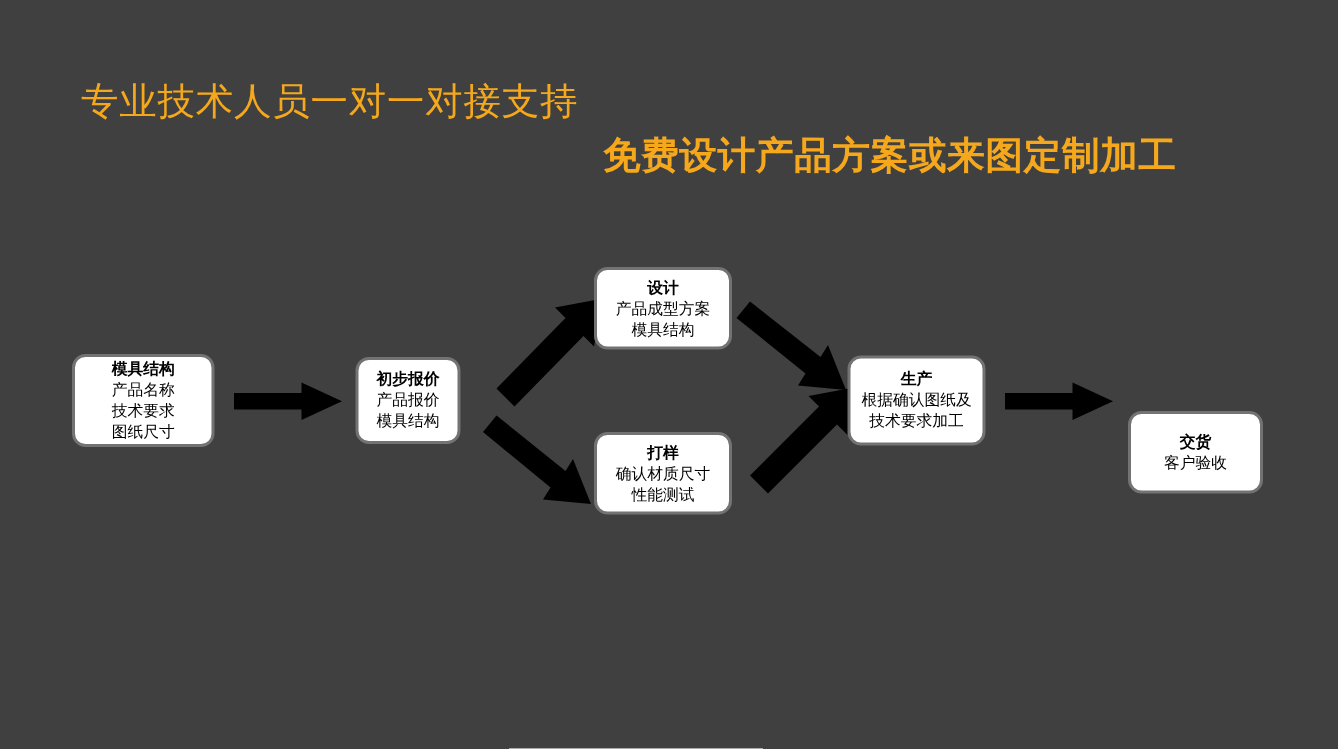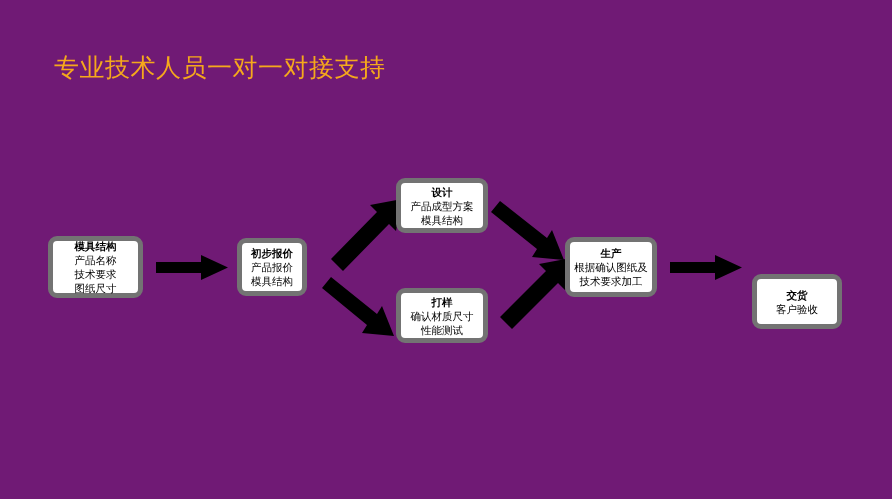--- a/index.html
+++ b/index.html
@@ -8,21 +8,21 @@
     padding: 0;
     background: #ffffff;
   }
   body {
     font-family: "DejaVu Sans", "Liberation Sans", sans-serif;
   }
   #canvas {
     position: relative;
     width: 892px;
     height: 499px;
-    background: #701a75;
+    background: #404040;
     overflow: hidden;
   }
 
   
   .heading {
     position: absolute;
     color: #F5A81C;
     white-space: nowrap;
     letter-spacing: 0.5px;
   }
@@ -38,21 +38,21 @@
     top: 89px;
     font-size: 25px;
     font-weight: 700;
     line-height: 30px;
   }
 
   
   .node {
     position: absolute;
     box-sizing: border-box;
-    border: 5px solid #737373;
+    border: 2px solid #737373;
     border-radius: 9px;
     background: #ffffff;
     display: flex;
     flex-direction: column;
     align-items: center;
     justify-content: center;
     text-align: center;
     color: #000000;
     padding: 2px 3px;
   }
@@ -87,20 +87,21 @@
     pointer-events: none;
   }
 </style>
 </head>
 <body>
 
 <div id="canvas">
 
   <div class="heading" id="heading-1">专业技术人员一对一对接支持</div>
 
+  <div class="heading" id="heading-2">免费设计产品方案或来图定制加工</div>
 
   <svg id="arrow-layer" viewBox="0 0 892 499" xmlns="http://www.w3.org/2000/svg">
 
     <g>
       <path d="M 156 262 L 201 262 L 201 255 L 228 267.5 L 201 280 L 201 273 L 156 273 Z" fill="#000000"></path>
     </g>
 
     <g>
       <path d="M 331 259 L 377 212 L 370 205 L 402 199 L 396 231 L 389 224 L 343 271 Z" fill="#000000"></path>
     </g>

